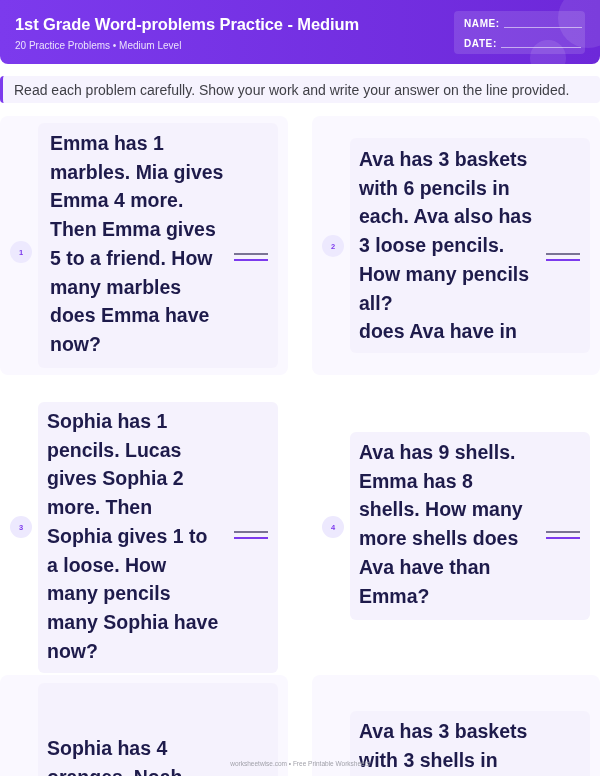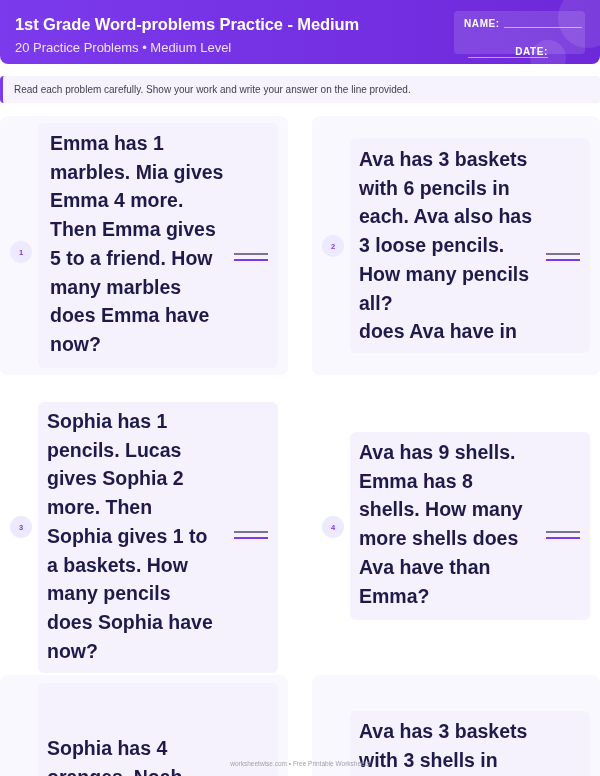--- a/index.html
+++ b/index.html
@@ -19,38 +19,38 @@
   .header .bubble2 {
     position: absolute; left: 530px; top: 40px; width: 36px; height: 36px;
     border-radius: 50%; background: rgba(255,255,255,0.10);
   }
   .header-title {
     position: absolute; left: 15px; top: 15px;
     color: #ffffff; font-weight: bold; font-size: 16.5px; letter-spacing: -0.1px;
   }
   .header-sub {
     position: absolute; left: 15px; top: 40px;
-    color: rgba(255,255,255,0.85); font-size: 13px;
+    color: rgba(255,255,255,0.85); font-size: 10px;
   }
   .name-date-box {
     position: absolute; left: 454px; top: 11px; width: 131px; height: 43px;
     background: rgba(255,255,255,0.13); border-radius: 4px;
   }
   .nd-row { position: absolute; left: 10px; display: flex; align-items: flex-end; }
   .nd-row .lbl { color: #ffffff; font-weight: bold; font-size: 10px; letter-spacing: 0.6px; }
   .nd-row .line { height: 1px; background: rgba(255,255,255,0.55); margin-left: 4px; margin-bottom: 1px; }
   .nd-name { top: 7px; }
-  .nd-date { top: 35px; flex-direction: column; }
+  .nd-date { top: 27px; }
 
   .instructions {
     position: absolute; left: 0; top: 76px; width: 600px; height: 27px;
     background: #f6f3fe; border-left: 3px solid #7c3aed; border-radius: 4px;
     display: flex; align-items: center; padding-left: 11px;
   }
-  .instructions span { color: #3f3f46; font-size: 10px; }
+  .instructions span { color: #3f3f46; font-size: 14px; }
 
   .card-outer {
     position: absolute; border-radius: 8px;
     background: #faf8ff;
   }
   .card-outer.white { background: #ffffff; }
   .card-inner {
     position: absolute; background: #f5f2fd; border-radius: 6px;
   }
   .problem-text {
@@ -138,23 +138,23 @@
 
 <div class="card-outer white" style="left:0;top:382px;width:288px;height:285px;">
   <div class="num-badge" style="left:10px;top:134px;">3</div>
   <div class="card-inner" style="left:38px;top:20px;width:240px;height:271px;">
     <div class="problem-text" style="left:9px;top:5px;">
       <div>Sophia has 1</div>
       <div>pencils. Lucas</div>
       <div>gives Sophia 2</div>
       <div>more. Then</div>
       <div>Sophia gives 1 to</div>
-      <div>a baskets. How</div>
+      <div>a loose. How</div>
       <div>many pencils</div>
-      <div>does Sophia have</div>
+      <div>many Sophia have</div>
       <div>now?</div>
     </div>
   </div>
   <div class="answer-line" style="left:234px;top:149px;">
     <div class="l1"></div>
       <div class="l2"></div>
   </div>
 </div>
 
 <div class="card-outer white" style="left:312px;top:382px;width:288px;height:285px;">

